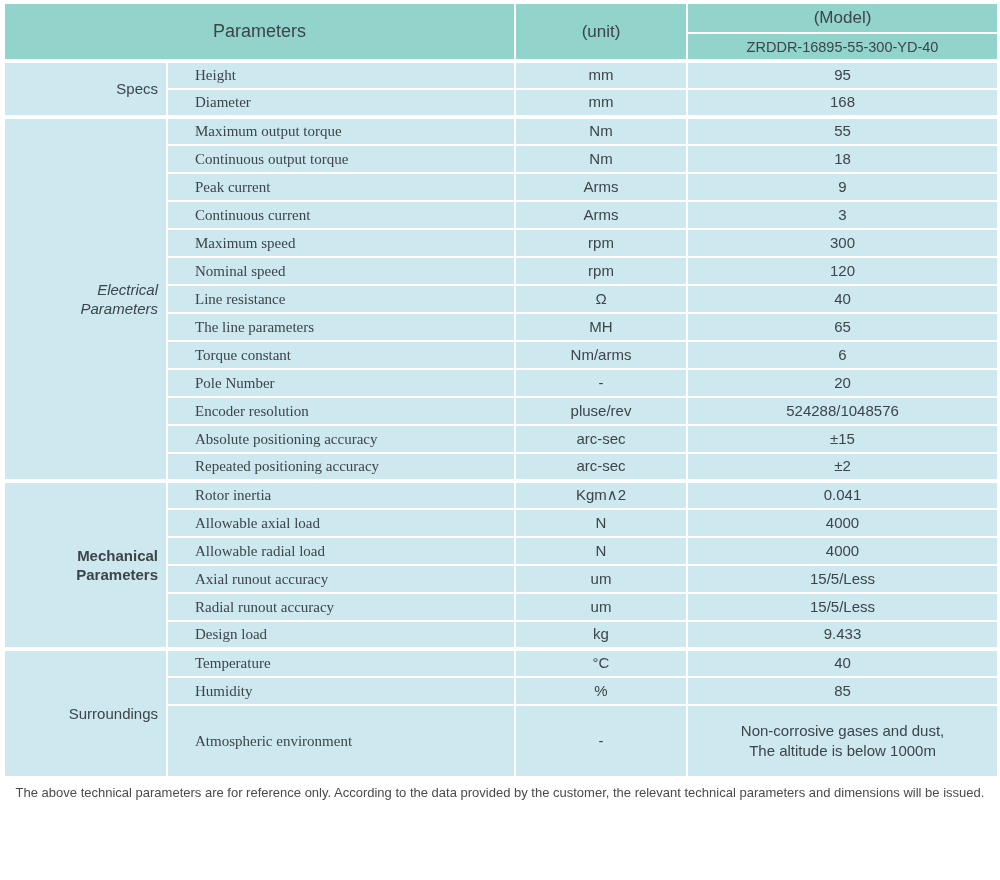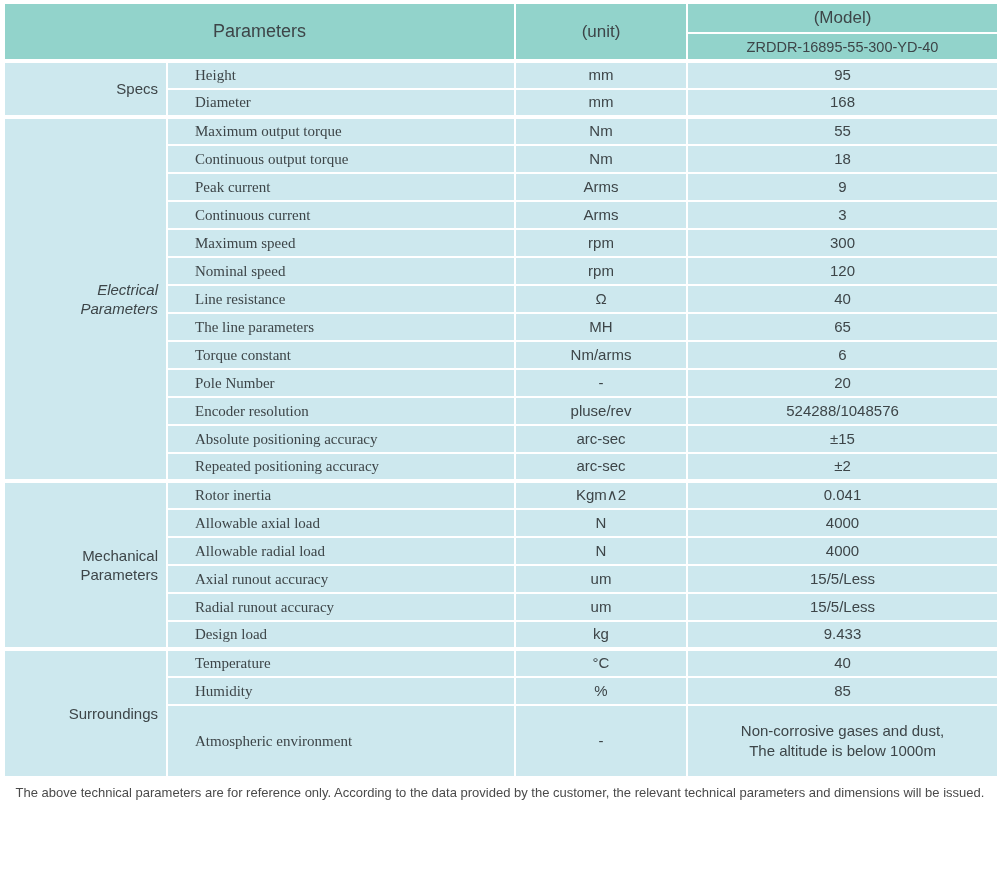--- a/index.html
+++ b/index.html
@@ -178,21 +178,21 @@
           <td class="parameter-cell">Absolute positioning accuracy</td>
           <td class="unit-cell">arc-sec</td>
           <td class="value-cell">±15</td>
         </tr>
         <tr>
           <td class="parameter-cell">Repeated positioning accuracy</td>
           <td class="unit-cell">arc-sec</td>
           <td class="value-cell">±2</td>
         </tr>
         <tr class="section-start">
-          <td class="category-cell" rowspan="6" style="white-space: pre-line;">Mechanical
+          <td class="category-cell" rowspan="6" style="white-space: pre-line; font-weight: bold;">Mechanical
 Parameters</td>
           <td class="parameter-cell">Rotor inertia</td>
           <td class="unit-cell">Kgm∧2</td>
           <td class="value-cell">0.041</td>
         </tr>
         <tr>
           <td class="parameter-cell">Allowable axial load</td>
           <td class="unit-cell">N</td>
           <td class="value-cell">4000</td>
         </tr>

